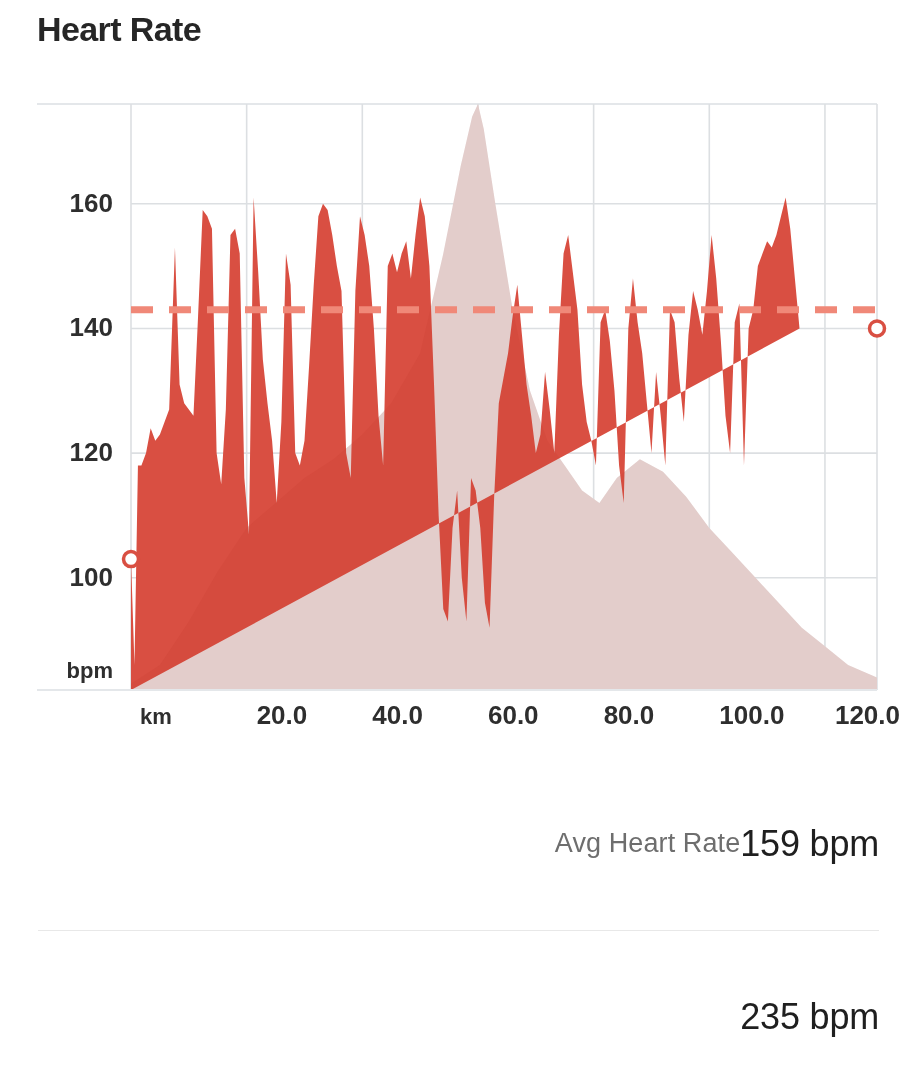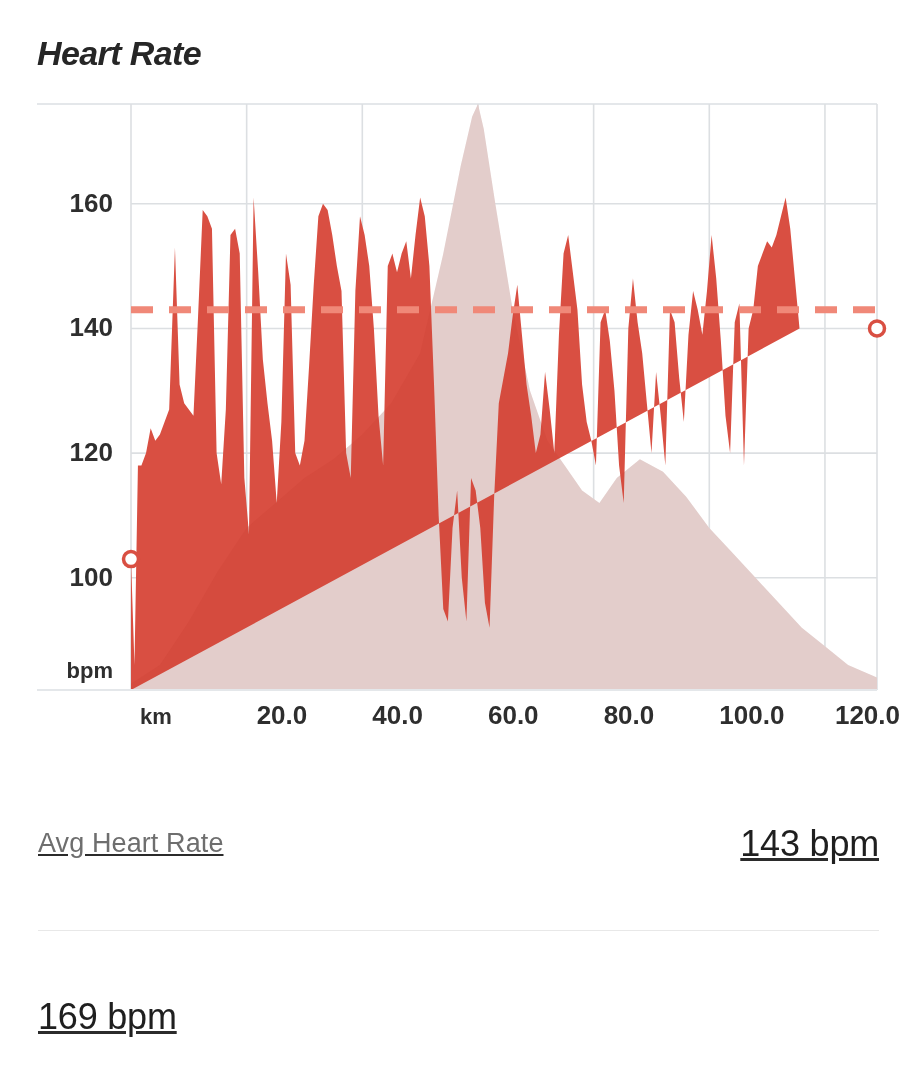--- a/index.html
+++ b/index.html
@@ -17,26 +17,25 @@
   .card {
     width: 917px;
     height: 1080px;
     position: relative;
     background: #ffffff;
     box-sizing: border-box;
   }
   .page-title {
     position: absolute;
     left: 37px;
-    top: 34px;
+    top: 10px;
     font-size: 34px;
     font-weight: 700;
     letter-spacing: -0.6px;
     color: #262626;
-    font-style: italic;
   }
 
   
   .chart-wrap {
     position: absolute;
     left: 0;
     top: 96px;
     width: 917px;
     height: 640px;
   }
@@ -49,24 +48,23 @@
     position: absolute;
     left: 0;
     top: 757px;
     width: 917px;
   }
   .stat-row {
     position: relative;
     height: 173px;
     display: flex;
     align-items: center;
-    justify-content: space-between;
+    justify-content: flex-end;
     padding: 0 38px 0 38px;
     box-sizing: border-box;
-    text-decoration: underline;
   }
   .stat-row + .stat-row::before {
     content: "";
     position: absolute;
     left: 38px;
     right: 38px;
     top: 0;
     height: 1px;
     background: #e8e8e8;
   }
@@ -150,20 +148,20 @@
         </g>
 
       <text id="y-unit" x="113" y="582" text-anchor="end" font-family="Liberation Sans, sans-serif" font-size="22" font-weight="700" fill="#2e2e2e">bpm</text>
       <text id="x-unit" x="140" y="628" text-anchor="start" font-family="Liberation Sans, sans-serif" font-size="22" font-weight="700" fill="#2e2e2e">km</text>
     </svg>
   </div>
 
   <div class="stats">
     <div class="stat-row">
       <span class="stat-label">Avg Heart Rate</span>
-      <span class="stat-value">143 bpm</span>
+      <span class="stat-value">159 bpm</span>
     </div>
     <div class="stat-row">
-      <span class="stat-value">169 bpm</span>
+      <span class="stat-value">235 bpm</span>
     </div>
   </div>
 
 </div>
 
 </body></html>

